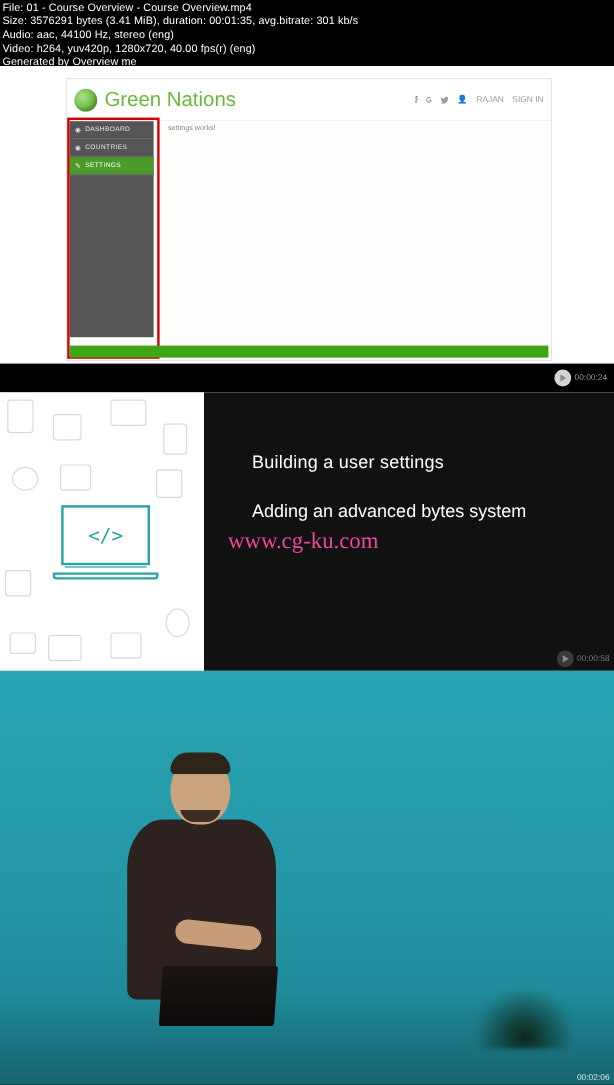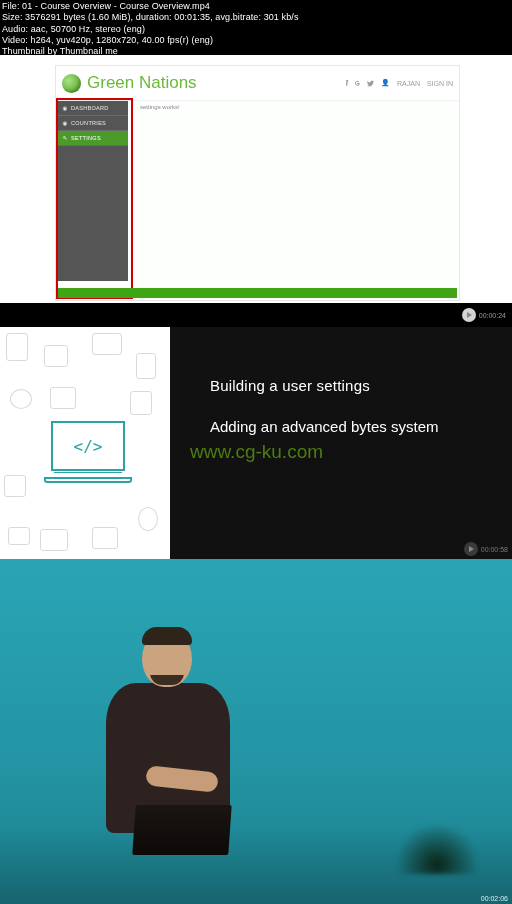--- a/index.html
+++ b/index.html
@@ -197,22 +197,22 @@
     background:#111;
     position:relative;
     color:#fff;
     padding: 50px 18px 0 40px;
   }
   .p2-line1 { font-size:15px; letter-spacing:0.2px; }
   .p2-line2 { font-size:15px; margin-top:24px; }
   .watermark {
     position:absolute;
     left:20px; top:114px;
-    color:#4d7c0f;
-    font-family: Liberation Sans, sans-serif;
+    color:#ec4899;
+    font-family: Liberation Serif, serif;
     font-size:19px;
   }
   .play-ui2 {
     position:absolute;
     right:4px; bottom:3px;
     display:flex; align-items:center; gap:3px;
     color:#7a7a7a; font-size:7px;
   }
   .play-btn2 {
     width:14px; height:14px; border-radius:50%;
@@ -289,24 +289,24 @@
   }
   .ts3 {
     position:absolute; right:4px; bottom:2px;
     color:#d8efef; font-size:7px;
   }
 </style>
 </head>
 <body>
 
 <div class="meta">File: 01 - Course Overview - Course Overview.mp4</div>
-<div class="meta">Size: 3576291 bytes (1.60 MiB), duration: 00:01:35, avg.bitrate: 301 kb/s</div>
-<div class="meta">Audio: aac, 50700 Hz, stereo (eng)</div>
+<div class="meta">Size: 3576291 bytes (3.41 MiB), duration: 00:01:35, avg.bitrate: 301 kb/s</div>
+<div class="meta">Audio: aac, 44100 Hz, stereo (eng)</div>
 <div class="meta">Video: h264, yuv420p, 1280x720, 40.00 fps(r) (eng)</div>
-<div class="meta">Thumbnail by Thumbnail me</div>
+<div class="meta">Generated by Overview me</div>
 
 <div class="panel1-outer">
   <div class="panel1-box">
     <div class="hdr">
       <div class="globe"></div>
       <div class="brand">Green Nations</div>
       <div class="hdr-right">
         <span class="social">
           <span>
               <svg width="7" height="7" viewBox="0 0 16 16">

